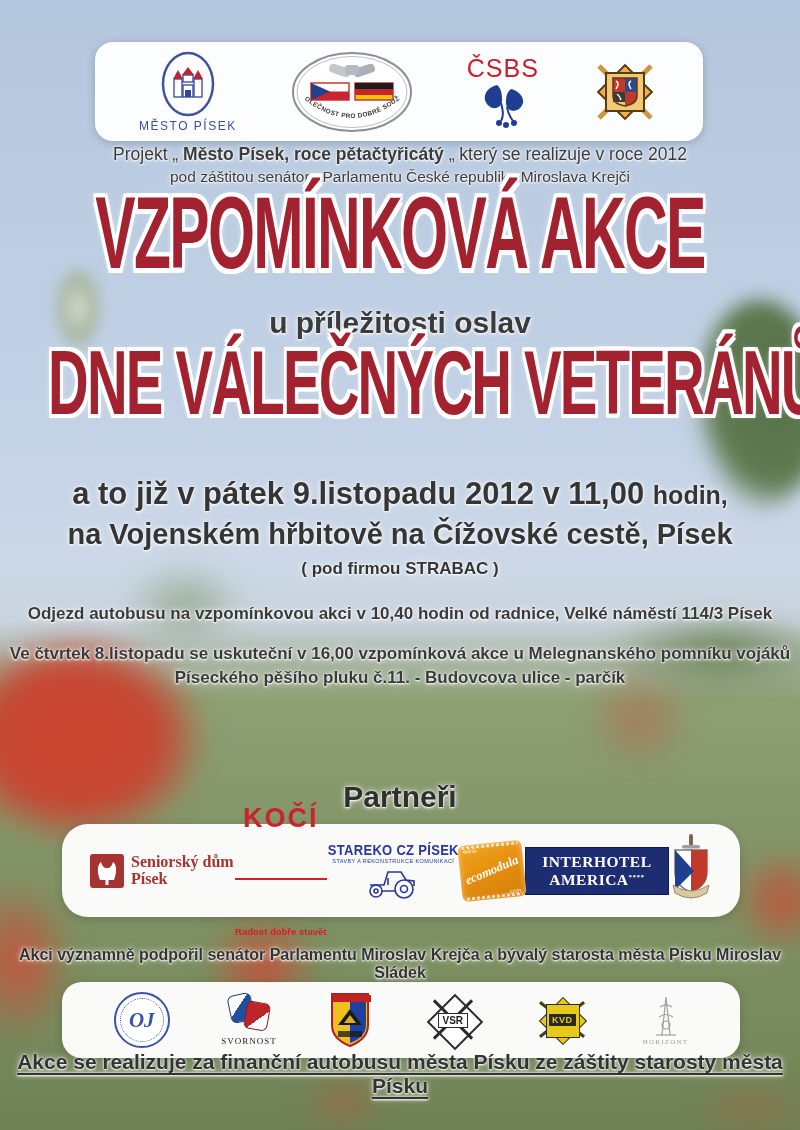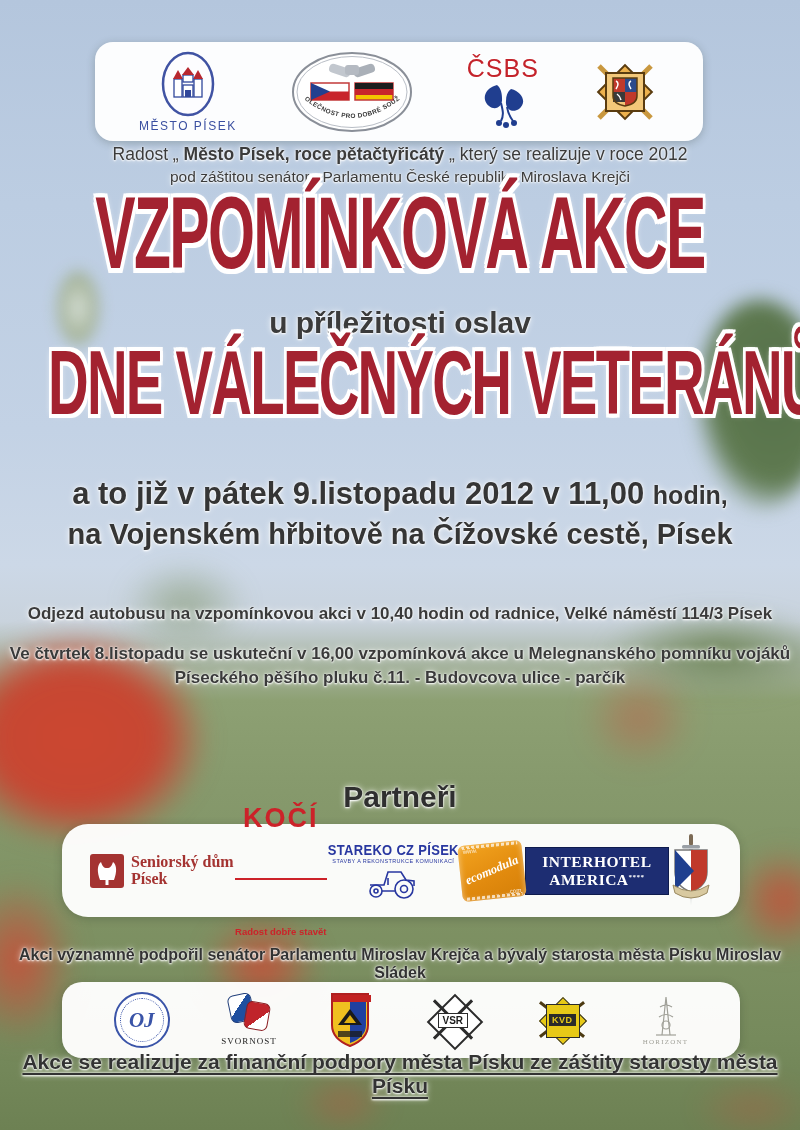--- a/index.html
+++ b/index.html
@@ -178,31 +178,32 @@
       <rect x="22" y="20" width="12" height="14" fill="#c0392b"></rect>
       <rect x="34" y="20" width="12" height="14" fill="#2c4a8c"></rect>
       <rect x="22" y="34" width="12" height="10" fill="#3a3a3a"></rect>
       <path d="M34 34 h12 v4 q0 8 -12 10 Z" fill="#c0392b"></path>
       <path d="M25 23 q4 2 0 8 M40 23 q-4 2 0 8 M26 36 q3 2 4 6" stroke="#fff" stroke-width="1.5" fill="none"></path>
       <path d="M22 20 h24 v18 q0 8 -12 10 q-12 -2 -12 -10 Z" fill="none" stroke="#5a3c10" stroke-width="1.5"></path>
     </svg>
   </div>
 
   <div class="center proj1 glow">
-    <span>Radost „ </span><b>Město Písek, roce pětačtyřicátý</b><span> „ který se realizuje v roce 2012</span>
+    <span>Projekt „ </span><b>Město Písek, roce pětačtyřicátý</b><span> „ který se realizuje v roce 2012</span>
   </div>
   <div class="center proj2 glow">pod záštitou senátora Parlamentu České republiky Miroslava Krejči</div>
 
   <div class="center red-title title1">VZPOMÍNKOVÁ AKCE</div>
   <div class="center subtitle glow">u příležitosti oslav</div>
   <div class="center red-title title2">DNE VÁLEČNÝCH VETERÁNŮ</div>
 
   <div class="center when glow">
     <div class="l1"><span>a to již v pátek 9.listopadu 2012 v 11,00 </span><span class="small">hodin,</span></div>
     <div class="l2">na Vojenském hřbitově na Čížovské cestě, Písek</div>
+    <div class="l3">( pod firmou STRABAC )</div>
   </div>
 
   <div class="center info glow">
     <div class="l1">Odjezd autobusu na vzpomínkovou akci v 10,40 hodin od radnice, Velké náměstí 114/3 Písek</div>
     <div>Ve čtvrtek 8.listopadu  se uskuteční  v 16,00 vzpomínková akce u Melegnanského pomníku vojáků</div>
     <div>Píseckého pěšího pluku č.11. - Budovcova ulice - parčík</div>
   </div>
 
   <div class="center partners-h glow">Partneři</div>
 
@@ -298,15 +299,15 @@
         <g stroke="#8a8a80" fill="none" stroke-width="1.2">
           <path d="M15 2 L11 40 M15 2 L19 40 M9 12 q6 -4 12 0 M8 22 q7 -5 14 0"></path>
           <circle cx="15" cy="30" r="4"></circle>
           <path d="M5 40 h20"></path>
         </g>
       </svg>
       <div class="lbl">HORIZONT</div>
     </div>
   </div>
 
-  <div class="center footer-line glow">Akce se realizuje za finanční podpory města Písku ze záštity starosty města Písku</div>
+  <div class="center footer-line glow">Akce se realizuje za finanční autobusu města Písku ze záštity starosty města Písku</div>
 
 </div>
 
 </body></html>

